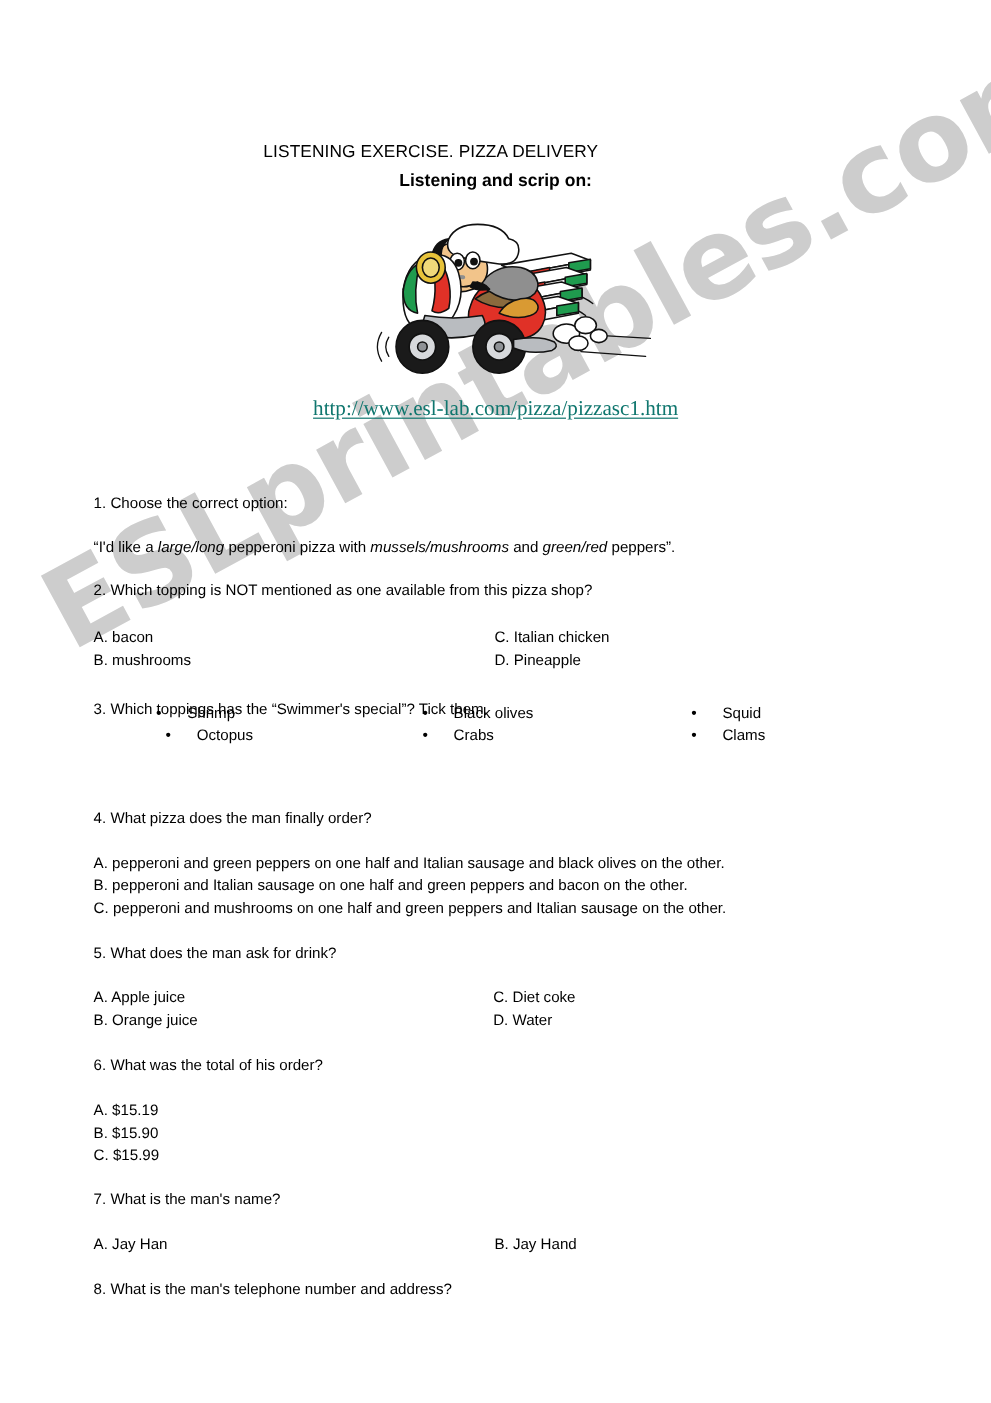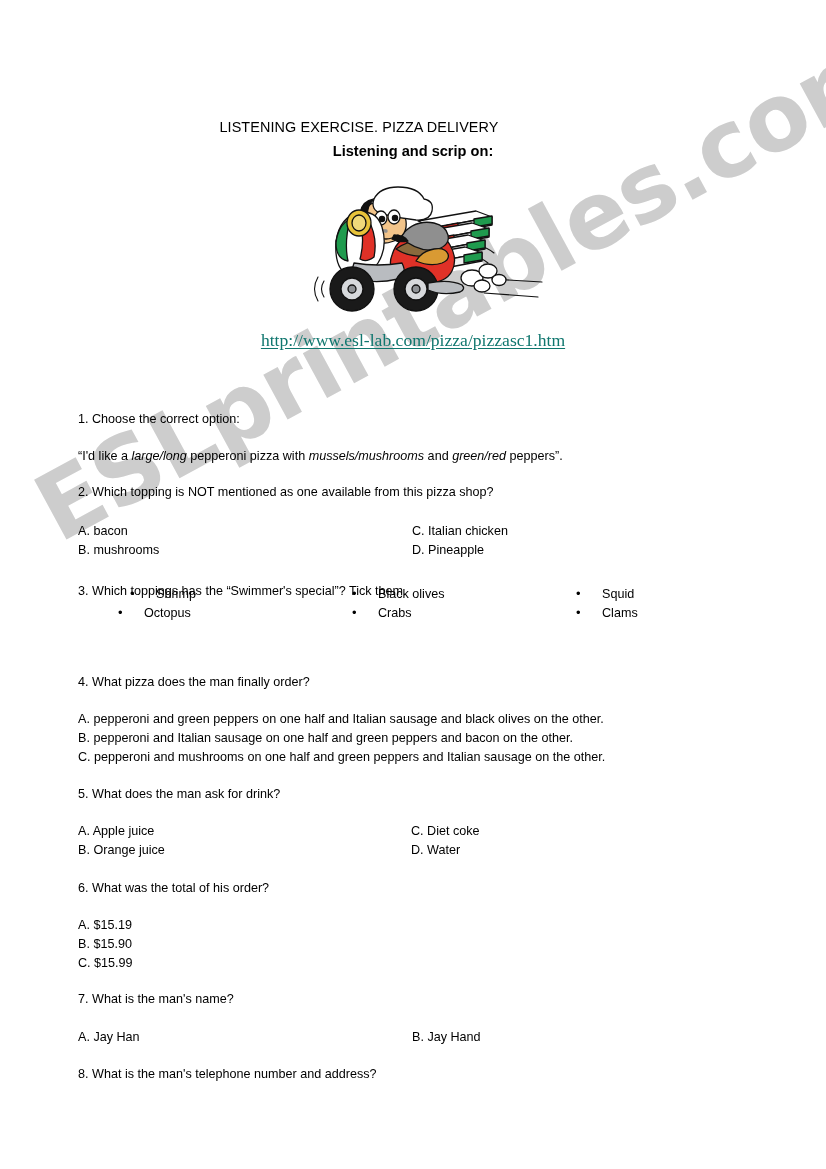--- a/index.html
+++ b/index.html
@@ -248,21 +248,21 @@
     <div class="t col-left" style="top:417px"><span>“I'd like a </span><em>large/long</em><span> pepperoni pizza with </span><em>mussels/mushrooms</em><span> and </span><em>green/red</em><span> peppers”.</span></div>
 
     <div class="t col-left" style="top:453px">2.  Which topping is NOT mentioned as one available from this pizza shop?</div>
     <div class="t col-left" style="top:492px">A. bacon</div>
     <div class="t col-left" style="top:511px">B. mushrooms</div>
     <div class="t col-rightA" style="top:492px">C. Italian chicken</div>
     <div class="t col-rightA" style="top:511px">D. Pineapple</div>
 
     <div class="t col-left" style="top:552px">3. Which toppings has the “Swimmer's special”? Tick them.</div>
     <div class="bullet" style="left:128px; top:587px">Shrimp</div>
-    <div class="bullet" style="left:116px; top:606px">Octopus</div>
+    <div class="bullet" style="left:136px; top:606px">Octopus</div>
     <div class="bullet" style="left:350px; top:587px">Black olives</div>
     <div class="bullet" style="left:350px; top:606px">Crabs</div>
     <div class="bullet" style="left:574px; top:587px">Squid</div>
     <div class="bullet" style="left:574px; top:606px">Clams</div>
 
     <div class="t col-left" style="top:643px">4. What pizza does the man finally order?</div>
     <div class="t col-left" style="top:680px">A. pepperoni and green peppers on one half and Italian sausage and black olives on the other.</div>
     <div class="t col-left" style="top:718px">C. pepperoni and mushrooms on one half and green peppers and Italian sausage on the other.</div>
     <div class="t col-left" style="top:699px">B. pepperoni and Italian sausage on one half and green peppers and bacon on the other.</div>
 

